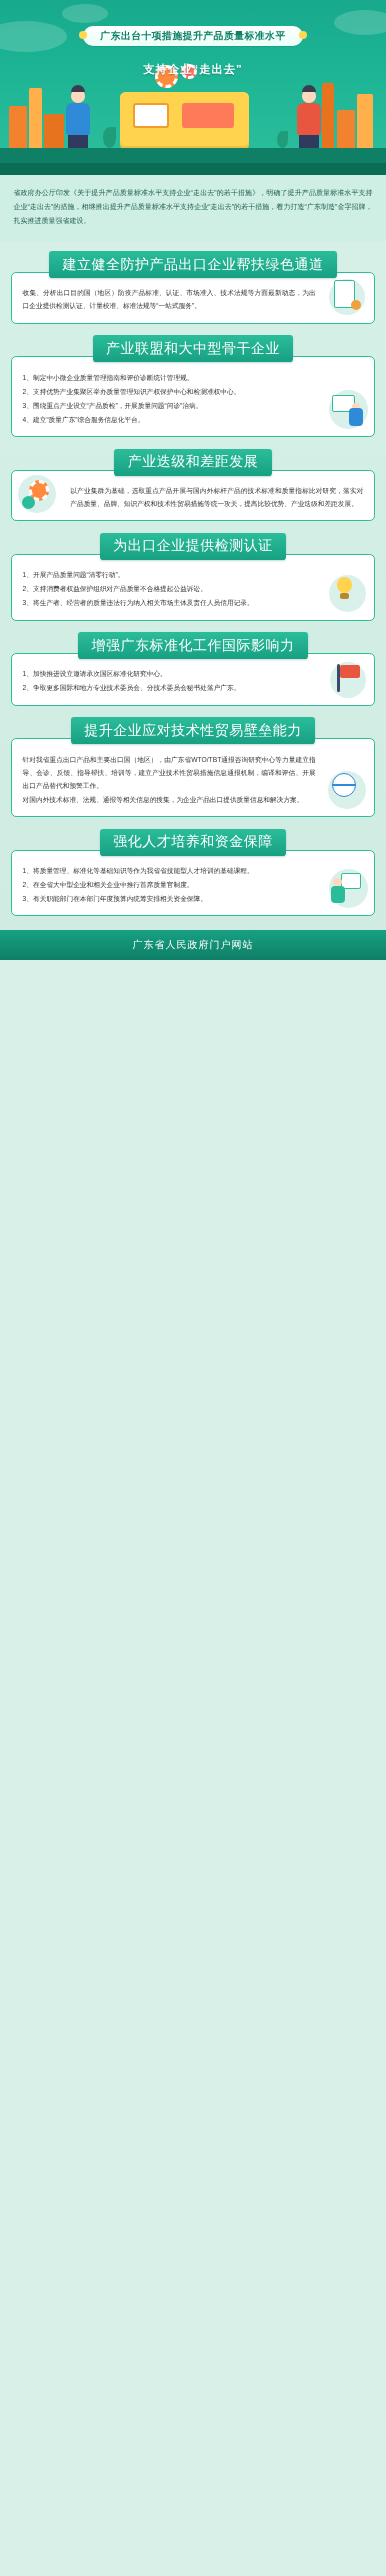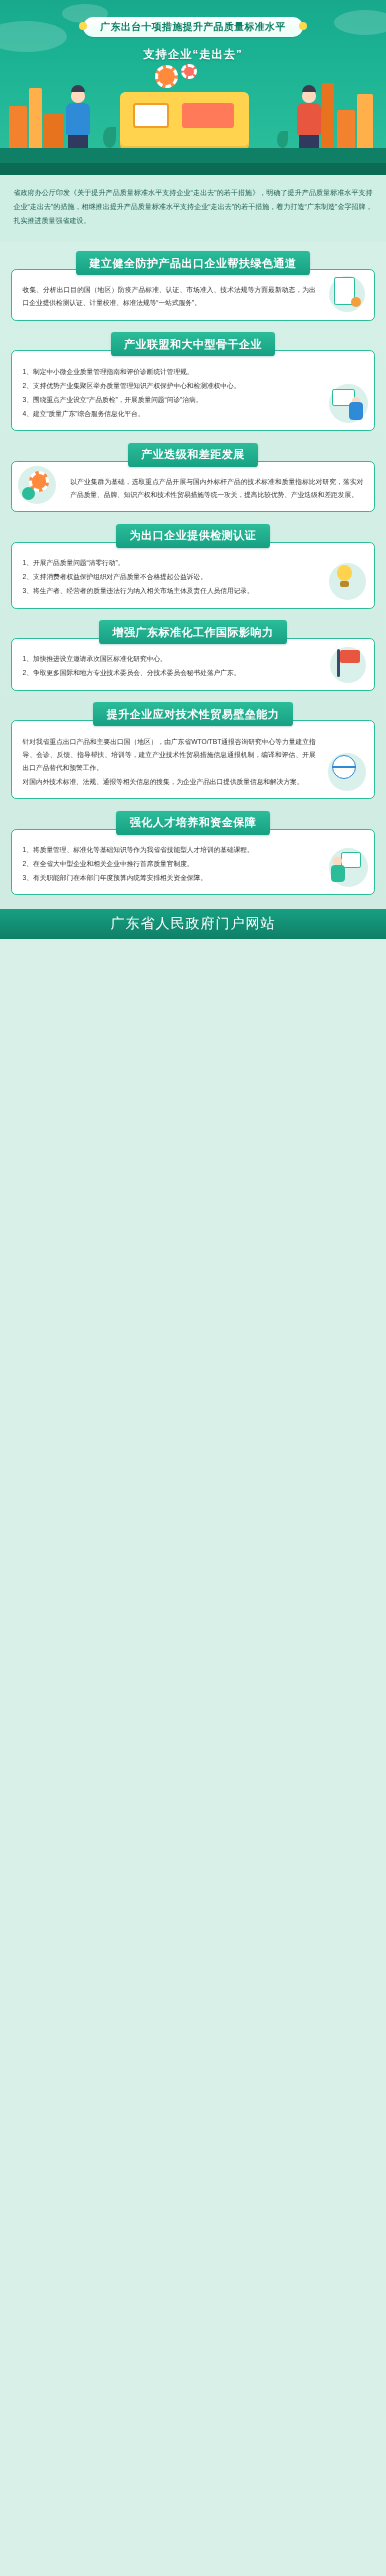--- a/index.html
+++ b/index.html
@@ -22,21 +22,21 @@
     background: linear-gradient(180deg, #18a98c 0%, #1bb394 35%, #2ec09d 100%);
     overflow: hidden;
   }
   .hdr-cloud {
     position: absolute;
     background: rgba(255,255,255,0.18);
     border-radius: 50%;
   }
   .title-wrap {
     position: relative;
-    padding-top: 17px;
+    padding-top: 26px;
     text-align: center;
     z-index: 6;
   }
   .title-ribbon {
     display: inline-block;
     position: relative;
     padding: 3.6px 17.5px;
     background: linear-gradient(180deg,#ffffff 0%, #eafff7 100%);
     border-radius: 10.3px;
     box-shadow: 0 1px 0 rgba(0,0,0,0.08);
@@ -52,21 +52,21 @@
   .title-ribbon::before { left: -4.1px; }
   .title-ribbon::after { right: -4.1px; }
   .title-main {
     font-size: 9.8px;
     font-weight: bold;
     color: #0d7f64;
     letter-spacing: 0.5px;
     white-space: nowrap;
   }
   .title-sub {
-    margin-top: 10px;
+    margin-top: 16px;
     font-size: 11.3px;
     font-weight: bold;
     color: #ffffff;
     letter-spacing: 1px;
     text-shadow: 0 1px 1.5px rgba(0,70,50,0.35);
   }
 
   
   .illus {
     position: absolute;
@@ -146,22 +146,22 @@
   
   .section { position: relative; padding: 0 11.3px 2.1px; }
   .sec-title {
     margin: 9.3px auto 0;
     display: block;
     width: fit-content;
     max-width: 96%;
     padding: 4.6px 13.4px;
     background: linear-gradient(180deg,#2bbd9a 0%, #17a083 100%);
     color: #fff;
-    font-size: 11px;
-    font-weight: bold;
+    font-size: 14px;
+    font-weight: normal;
     letter-spacing: 0.5px;
     border-radius: 3.1px;
     text-align: center;
     box-shadow: 0 1px 2.1px rgba(12,110,88,0.25);
     position: relative;
     z-index: 3;
   }
   .card {
     margin: -6.2px 0 0;
     padding: 13.4px 10.3px 10.3px;
@@ -201,21 +201,21 @@
   }
   .art .stick-head { position: absolute; width: 8.2px; height: 8.2px; border-radius: 50%; background: #ffd9bd; }
   .art .stick-body { position: absolute; width: 13.4px; height: 17.5px; border-radius: 4.1px; }
 
   
   .footer {
     margin-top: 11.3px;
     height: 30px;
     background: linear-gradient(180deg,#17a083 0%, #0f7f66 100%);
     color: #ffffff;
-    font-size: 14px;
+    font-size: 10px;
     letter-spacing: 1px;
     display: flex;
     align-items: center;
     justify-content: center;
   }
 </style>
 </head>
 <body>
 
 <div class="page">

